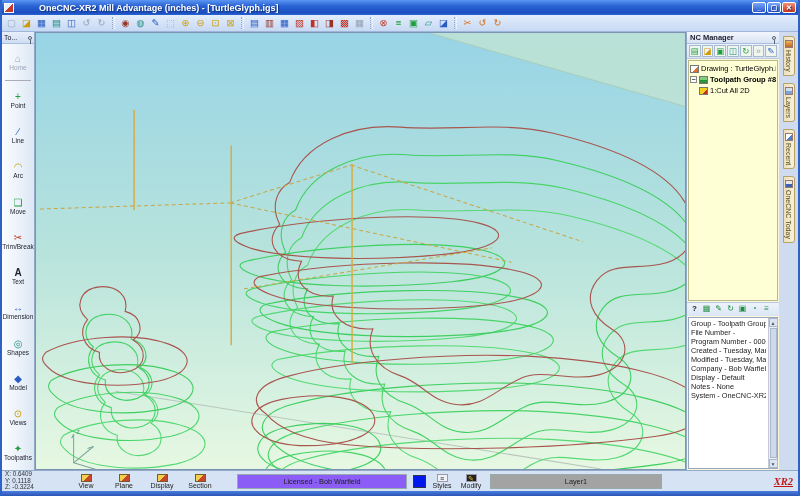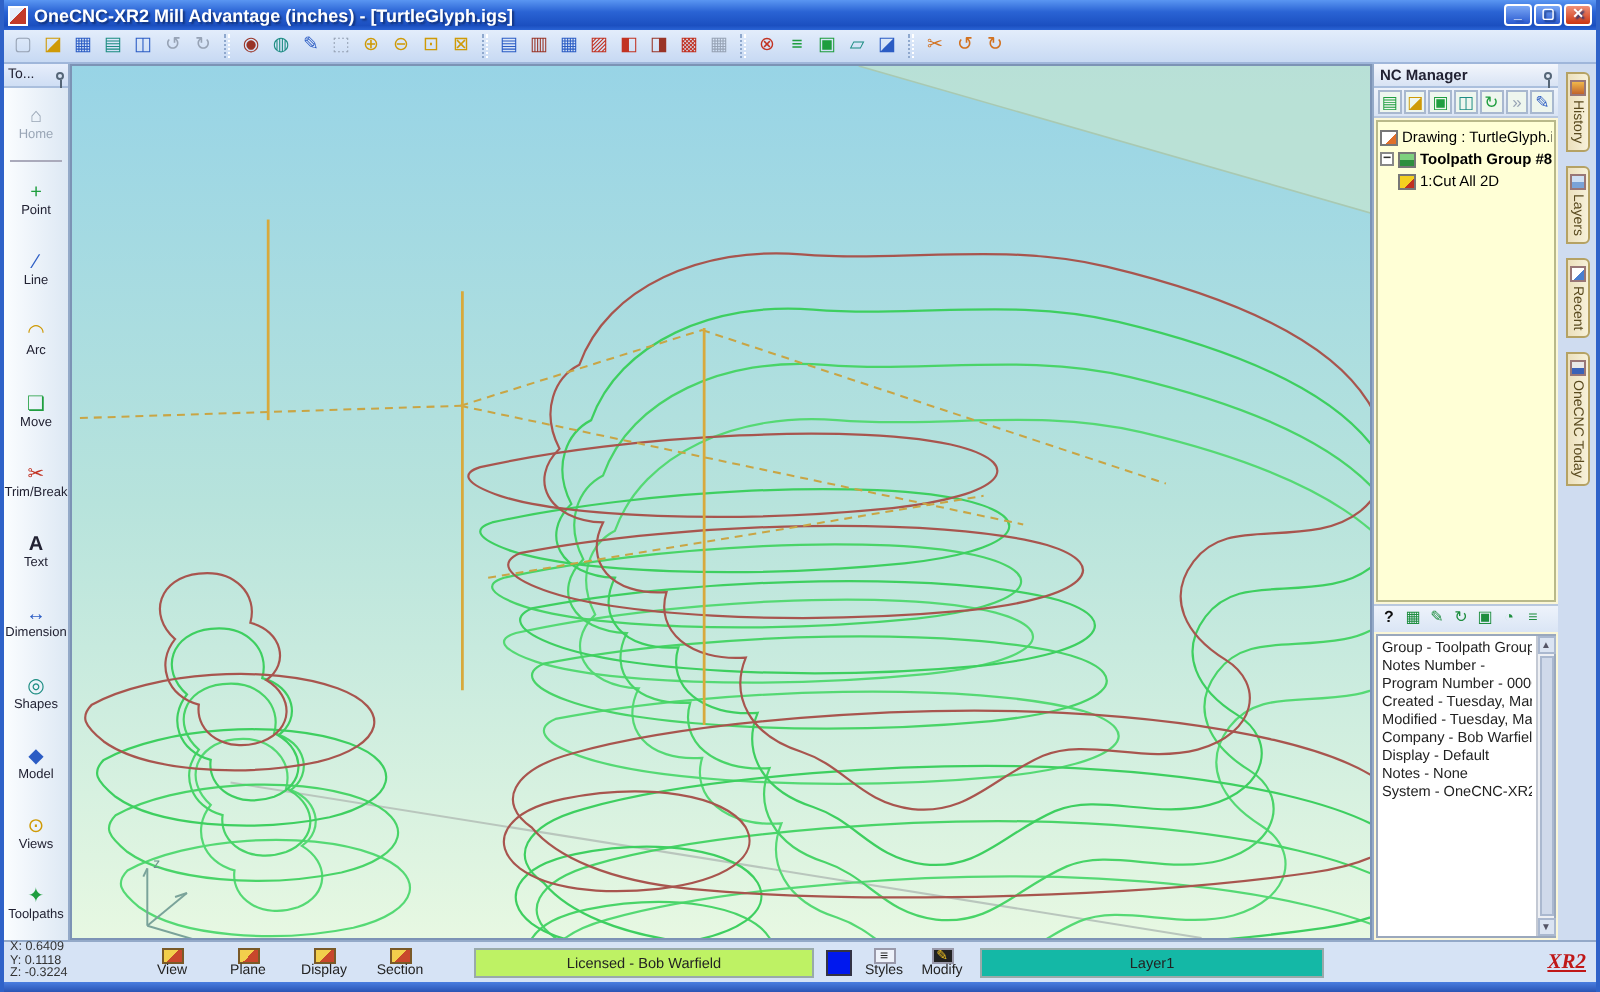--- a/index.html
+++ b/index.html
@@ -6,21 +6,21 @@
   html,body { width:800px; height:496px; overflow:hidden; font-family:"Liberation Sans", sans-serif; }
   .window { width:800px; height:496px; display:flex; flex-direction:column;
             border-left:2px solid #2f62c8; border-right:2px solid #2f62c8; background:#d6e3f5; }
 
   
   .titlebar { height:15px; flex:none; display:flex; align-items:center; padding:0 2px;
     background:linear-gradient(to bottom,#5a96f2 0%,#2a63d4 40%,#1b4fc0 85%,#2a63d4 100%);
     color:#fff; font-size:9px; font-weight:bold; text-shadow:1px 1px 1px #12327a; }
   .app-icon { width:10px; height:10px; margin-right:3px; flex:none;
     background:linear-gradient(135deg,#e6eefc 45%,#c23a2a 45%); border:1px solid #fff; }
-  .title-text { flex:1; white-space:nowrap; overflow:hidden; }
+  .title-text { flex:1; white-space:nowrap; overflow:hidden;margin-left:22px; }
   .win-btns { display:flex; gap:1px; }
   .win-btn { width:14px; height:11px; font-size:7px; line-height:10px; text-align:center;
     color:#fff; border:1px solid #fff; border-radius:2px;
     background:linear-gradient(to bottom,#7aa7f5,#2a5ad0); }
   .win-btn.close { background:linear-gradient(to bottom,#f09078,#cc3512); }
 
   
   .menubar { height:12px; flex:none; display:flex; align-items:center;
     background:linear-gradient(to bottom,#eef4fd,#d2e1f7); font-size:8.5px; color:#111;
     border-bottom:1px solid #bcd0ec; }
@@ -102,28 +102,28 @@
   .ticon.t3{background:linear-gradient(135deg,#fff 55%,#4a7fd0 55%);}
   .ticon.t4{background:linear-gradient(to bottom,#e8e8e8 50%,#3a62b8 50%);}
 
   
   .statusbar { height:21px; flex:none; display:flex; align-items:center; background:#d6e3f5;
     border-top:1px solid #93a9c8; font-size:7px; color:#222; padding:0 3px; }
   .coords { width:62px; flex:none; font-size:6.3px; line-height:6.4px; color:#333; }
   .sb-btn { width:38px; flex:none; display:flex; flex-direction:column; align-items:center; }
   .cube { width:11px; height:8px; border:1px solid #7a5a28;
     background:linear-gradient(135deg,#f2cf4c 50%,#c8472c 50%); }
-  .lic-box { width:170px; height:15px; flex:none; margin-left:18px; background:#bef264;
+  .lic-box { width:170px; height:15px; flex:none; margin-left:18px; background:#8b5cf6;
     border:1px solid #9aa; display:flex; align-items:center; justify-content:center; font-size:7.3px; }
   .swatch { width:13px; height:13px; flex:none; margin-left:6px; background:#0018ee; border:1px solid #334; }
   .mini-btn { width:26px; flex:none; display:flex; flex-direction:column; align-items:center; margin-left:3px; }
   .mini-ic { width:11px; height:8px; font-size:7px; line-height:8px; text-align:center; border:1px solid #99a;
     background:#eef2fa; }
   .mini-ic.mod { background:#222; color:#f4c420; }
-  .layer-box { width:172px; height:15px; flex:none; margin-left:6px; background:#14b8a6;
+  .layer-box { width:172px; height:15px; flex:none; margin-left:6px; background:#a3a3a3;
     border:1px solid #9aa; display:flex; align-items:center; justify-content:center; font-size:7.3px; }
   .logo { flex:1; text-align:right; color:#c01818; font-size:10.5px; font-weight:bold; font-style:italic;
     font-family:"Liberation Serif", serif; padding-right:2px;text-decoration:underline; }
 
   .bottomstrip { height:5px; flex:none; background:linear-gradient(to bottom,#4a7ee0,#2a54b4); }
 
   
   .glyphlines path { fill:none; stroke-width:1.1; stroke:currentColor; }
   .rapid { stroke:#c9a544; stroke-width:1; stroke-dasharray:4 3; fill:none; }
   .plunge { stroke:#d8a93c; stroke-width:1.4; }
@@ -338,21 +338,21 @@
         <div class="info-tb-icon">▦</div>
         <div class="info-tb-icon">✎</div>
         <div class="info-tb-icon">↻</div>
         <div class="info-tb-icon">▣</div>
         <div class="info-tb-icon">◔</div>
         <div class="info-tb-icon">≡</div>
       </div>
       <div class="info-wrap">
         <div class="info-list">
           <div>Group - Toolpath Group #1</div>
-          <div>Notes Number -</div>
+          <div>File Number -</div>
           <div>Program Number - 0000</div>
           <div>Created - Tuesday, March 06, 2007</div>
           <div>Modified - Tuesday, March 06, 2007</div>
           <div>Company - Bob Warfield</div>
           <div>Display - Default</div>
           <div>Notes - None</div>
           <div>System - OneCNC-XR2 Mill Advantage</div>
         </div>
         <div class="vscroll">
           <div class="vs-btn">▲</div>

